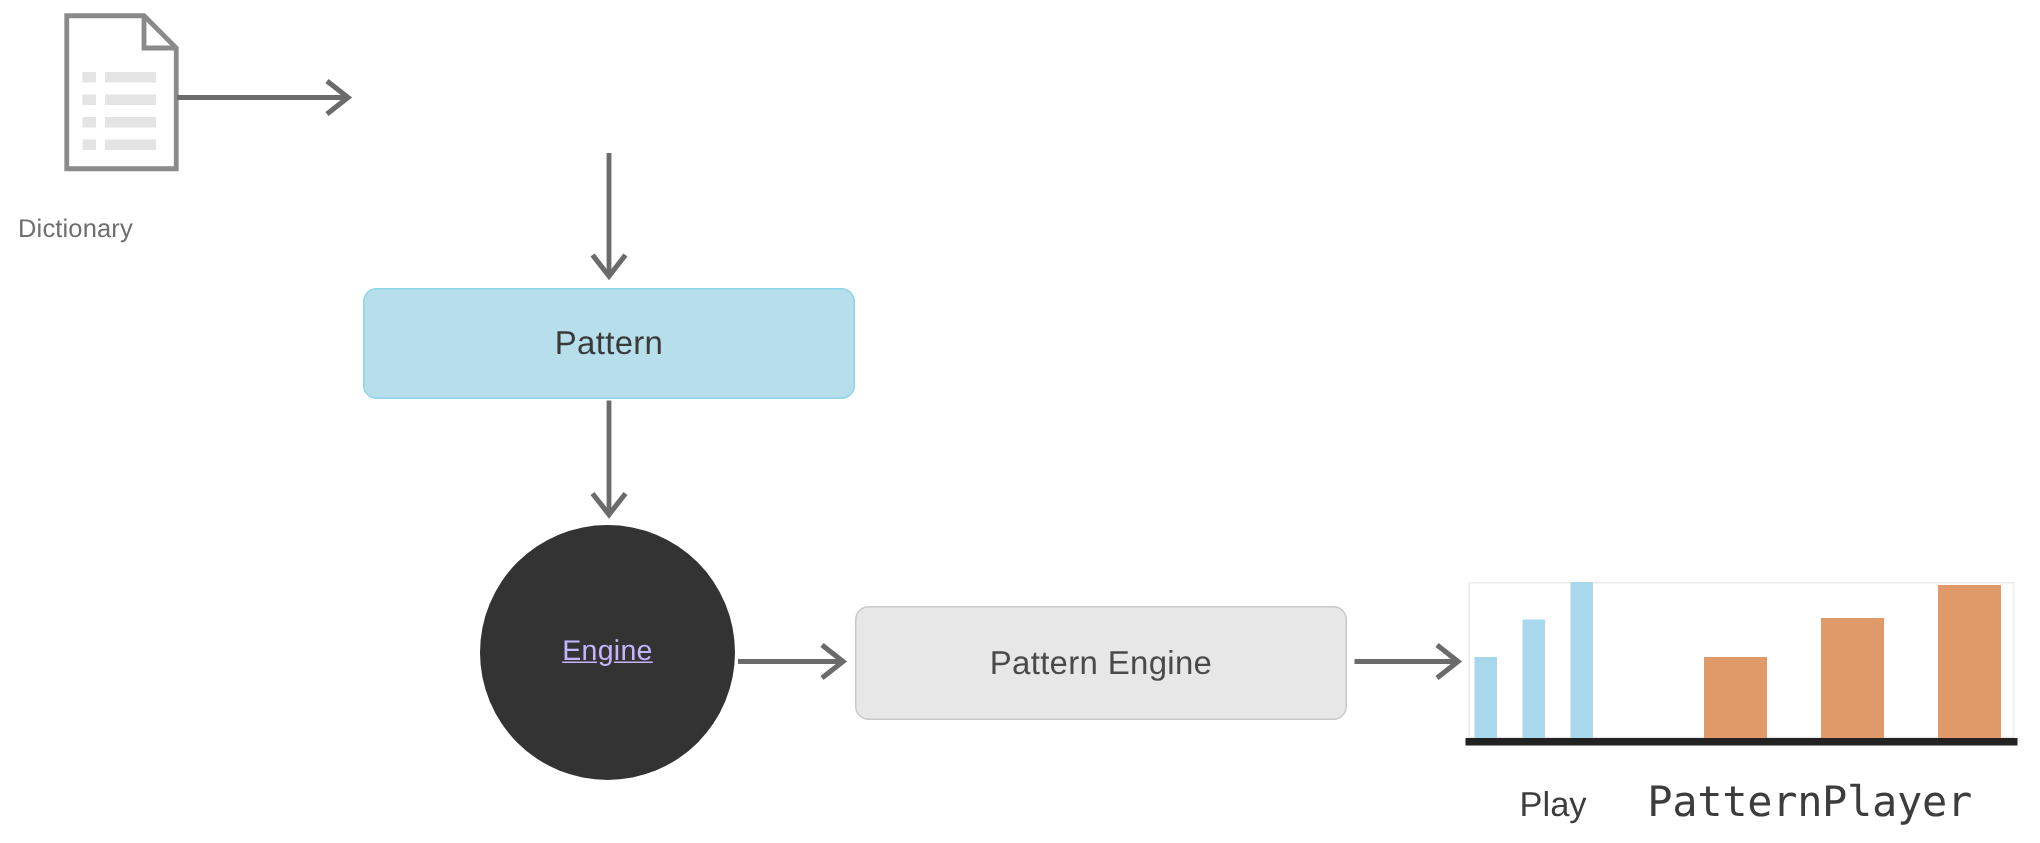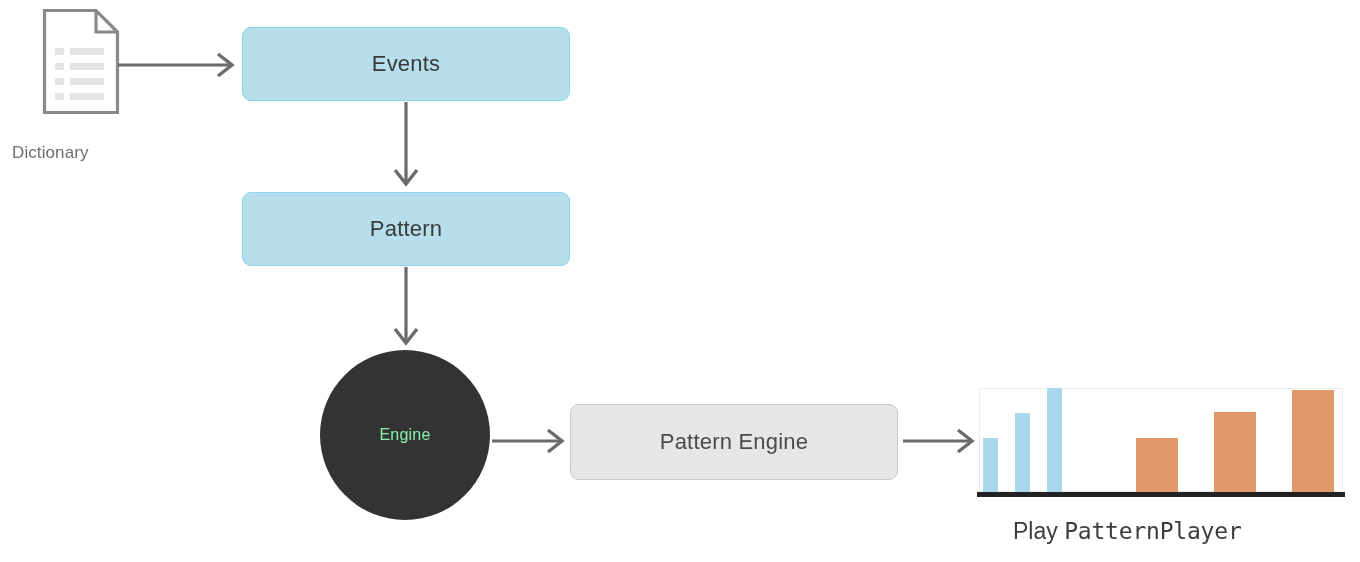--- a/index.html
+++ b/index.html
@@ -66,24 +66,25 @@
   
   .node-circle {
     position: absolute;
     border-radius: 50%;
     background: #333333;
     display: flex;
     align-items: center;
     justify-content: center;
   }
   .node-circle .node-label {
-    font-size: 16px;
-    color: #86efac;
+    font-size: 19px;
+    color: #c4b5fd;
     letter-spacing: 0.2px;
     white-space: nowrap;
+    text-decoration: underline;
   }
 
   
   #arrows {
     position: absolute;
     left: 0; top: 0;
     width: 1360px;
     height: 562px;
     pointer-events: none;
   }
@@ -121,22 +122,23 @@
   .chart-caption {
     position: absolute;
     left: 1013px;
     top: 518px;
     font-size: 23px;
     color: #3d3d3d;
     white-space: nowrap;
   }
   .chart-caption .mono {
     font-family: "DejaVu Sans Mono", "Liberation Mono", monospace;
-    font-size: 23px;
+    font-size: 28px;
     letter-spacing: -0.2px;
+    margin-left: 34px;
   }
   .chart-caption .sans {
     font-family: "Liberation Sans", sans-serif;
   }
 </style>
 </head>
 <body>
 
 <div id="canvas">
 
@@ -152,23 +154,20 @@
         <rect x="13" y="70" width="9" height="7"></rect>
         <rect x="28" y="70" width="34" height="7"></rect>
         <rect x="13" y="85" width="9" height="7"></rect>
         <rect x="28" y="85" width="34" height="7"></rect>
       </g>
     </svg>
   </div>
 
   <div class="doc-label">Dictionary</div>
 
-  <div class="node-box node-blue" style="left:242px; top:27px; width:328px; height:74px;">
-    <span class="node-label">Events</span>
-  </div>
 
   <div class="node-box node-blue" style="left:242px; top:192px; width:328px; height:74px;">
     <span class="node-label">Pattern</span>
   </div>
 
   <div class="node-circle" style="left:320px; top:350px; width:170px; height:170px;">
     <span class="node-label">Engine</span>
   </div>
 
   <div class="node-box node-grey" style="left:570px; top:404px; width:328px; height:76px;">

